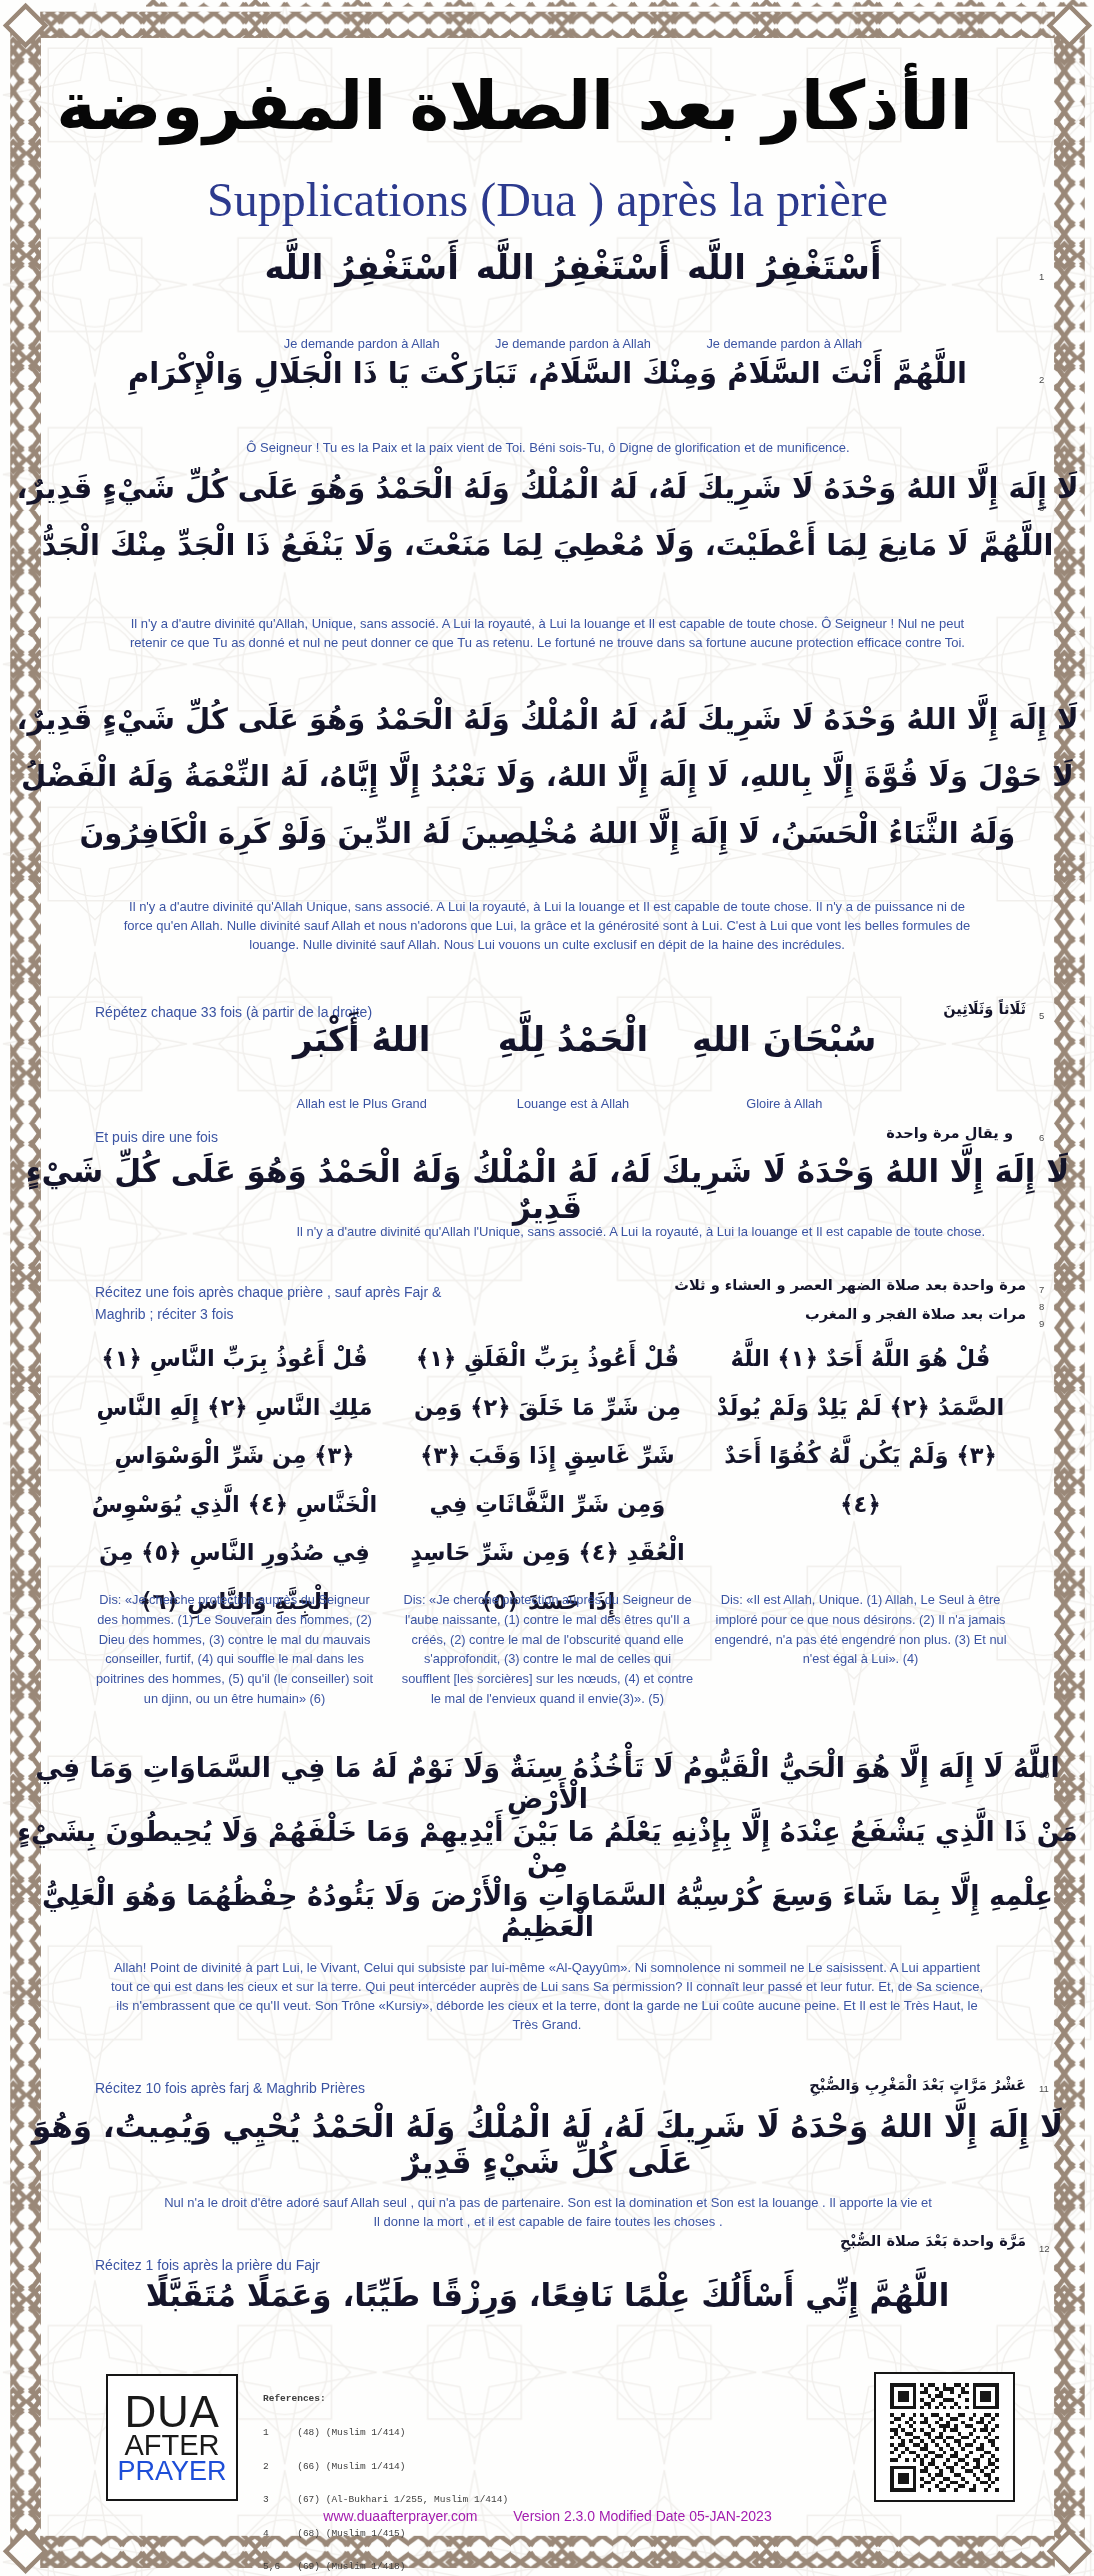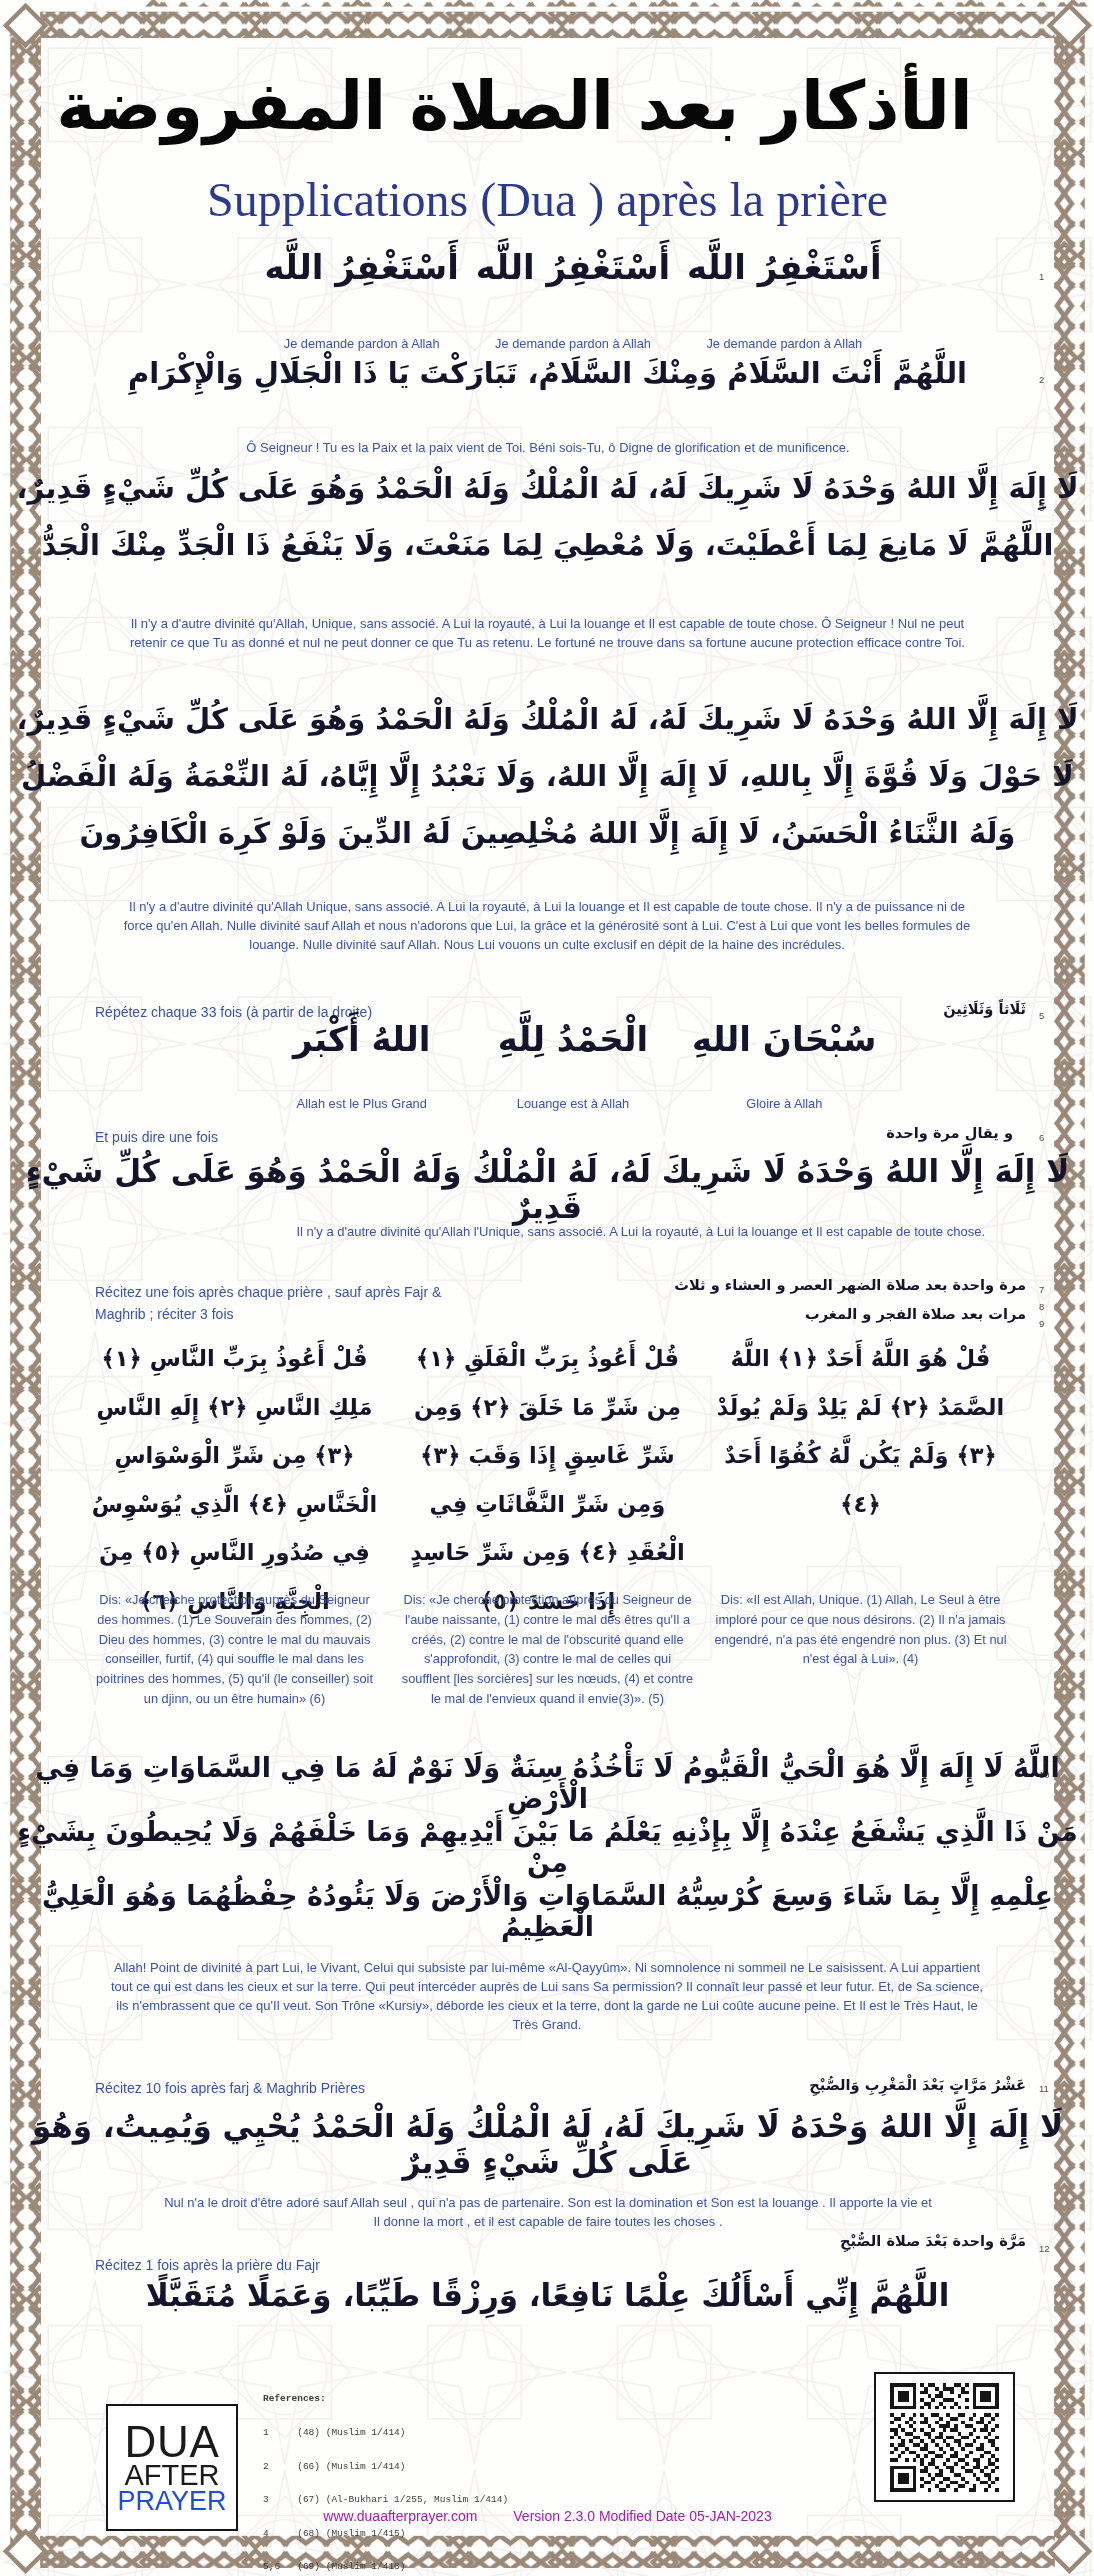--- a/index.html
+++ b/index.html
@@ -22,21 +22,21 @@
   .trio{left:0;right:0;display:flex;justify-content:center;gap:7.3px;transform:translateX(25.5px);}
   .trio-cell{width:204px;text-align:center;}
   .cols{left:88px;right:88px;display:flex;gap:20px;}
   .col{flex:1;}
   .qul{font-size:22.6px;font-weight:bold;line-height:2.15;text-align:center;}
   .trans{font-size:12.8px;line-height:1.55;text-align:center;}
   .kursi{font-size:27px;font-weight:bold;}
   .secnum{left:1039px;width:22px;font-size:9.5px;color:#4a4a4a;z-index:2;position:absolute;
           font-family:"Liberation Sans",sans-serif;}
   .logo-box{left:106px;top:2374px;width:128px;height:123px;border:2.2px solid #161616;background:#fff;
-            display:flex;flex-direction:column;align-items:center;justify-content:center;line-height:0.92;margin-top:30px;}
+            display:flex;flex-direction:column;align-items:center;justify-content:center;line-height:0.92;}
   .logo-l1{font-size:44px;color:#1a1a1a;letter-spacing:0.7px;}
   .logo-l2{font-size:29px;color:#1a1a1a;}
   .logo-l3{font-size:27px;color:#1d4ed8;}
   .refs{left:263px;top:2371px;width:642px;font-family:"Liberation Mono","DejaVu Sans Mono",monospace;
         font-size:9.5px;line-height:11.2px;color:#3e3e3e;white-space:pre;}
   .refs-heading{font-weight:bold;}
   .qr-box{left:874px;top:2372px;width:137px;height:126px;border:2.2px solid #161616;background:#fff;
           display:flex;align-items:center;justify-content:center;}
   .footer-row{top:2508px;font-size:14px;color:#a21caf;}
   .footer-row span{margin:0 16px;}

